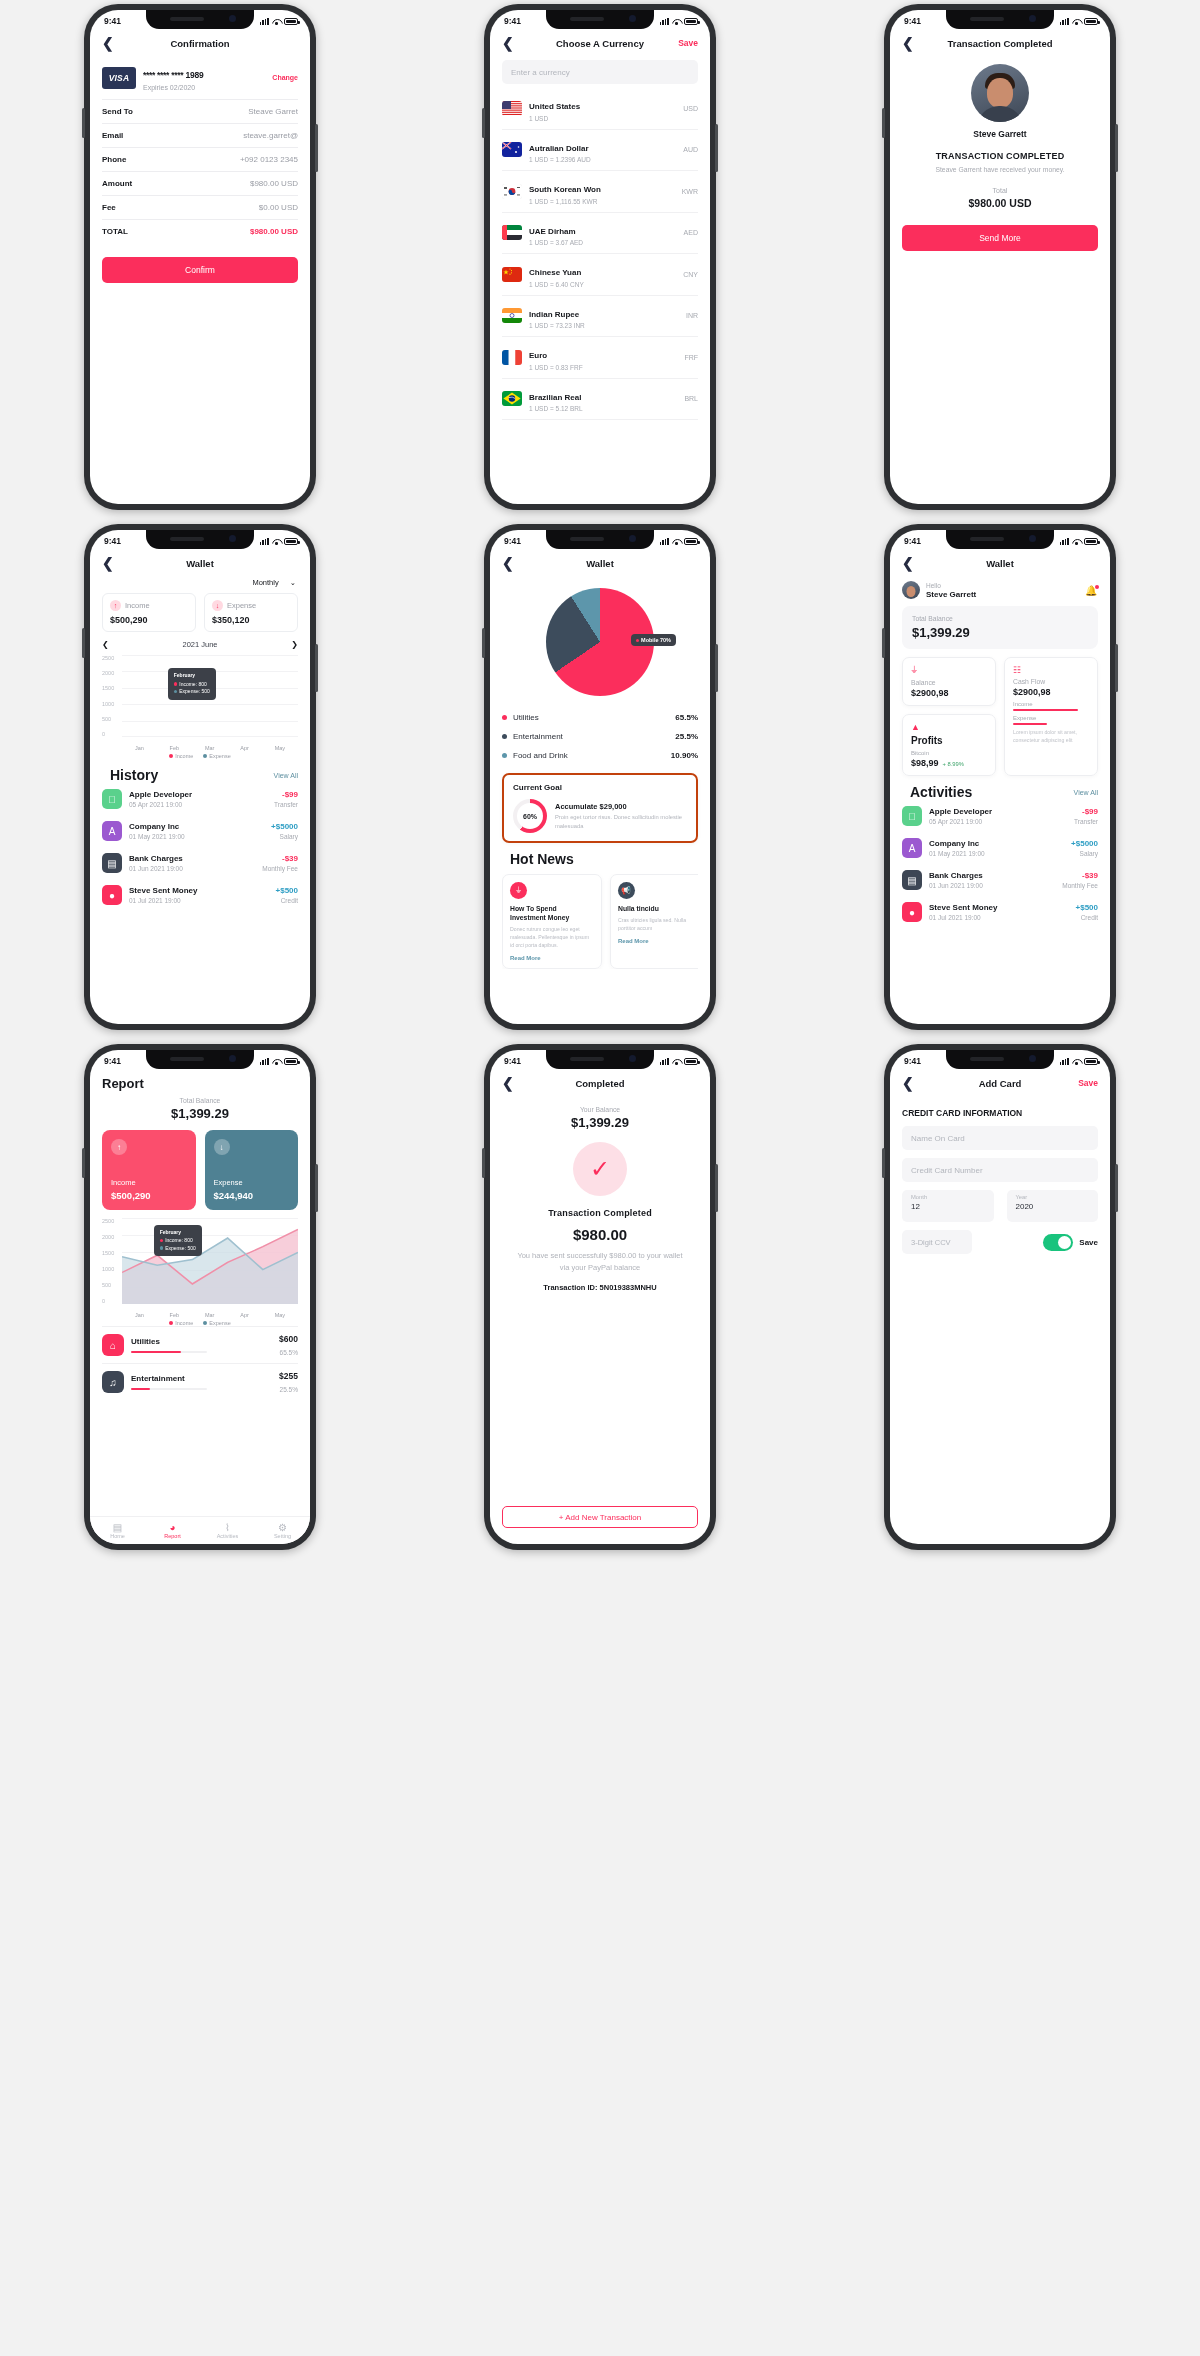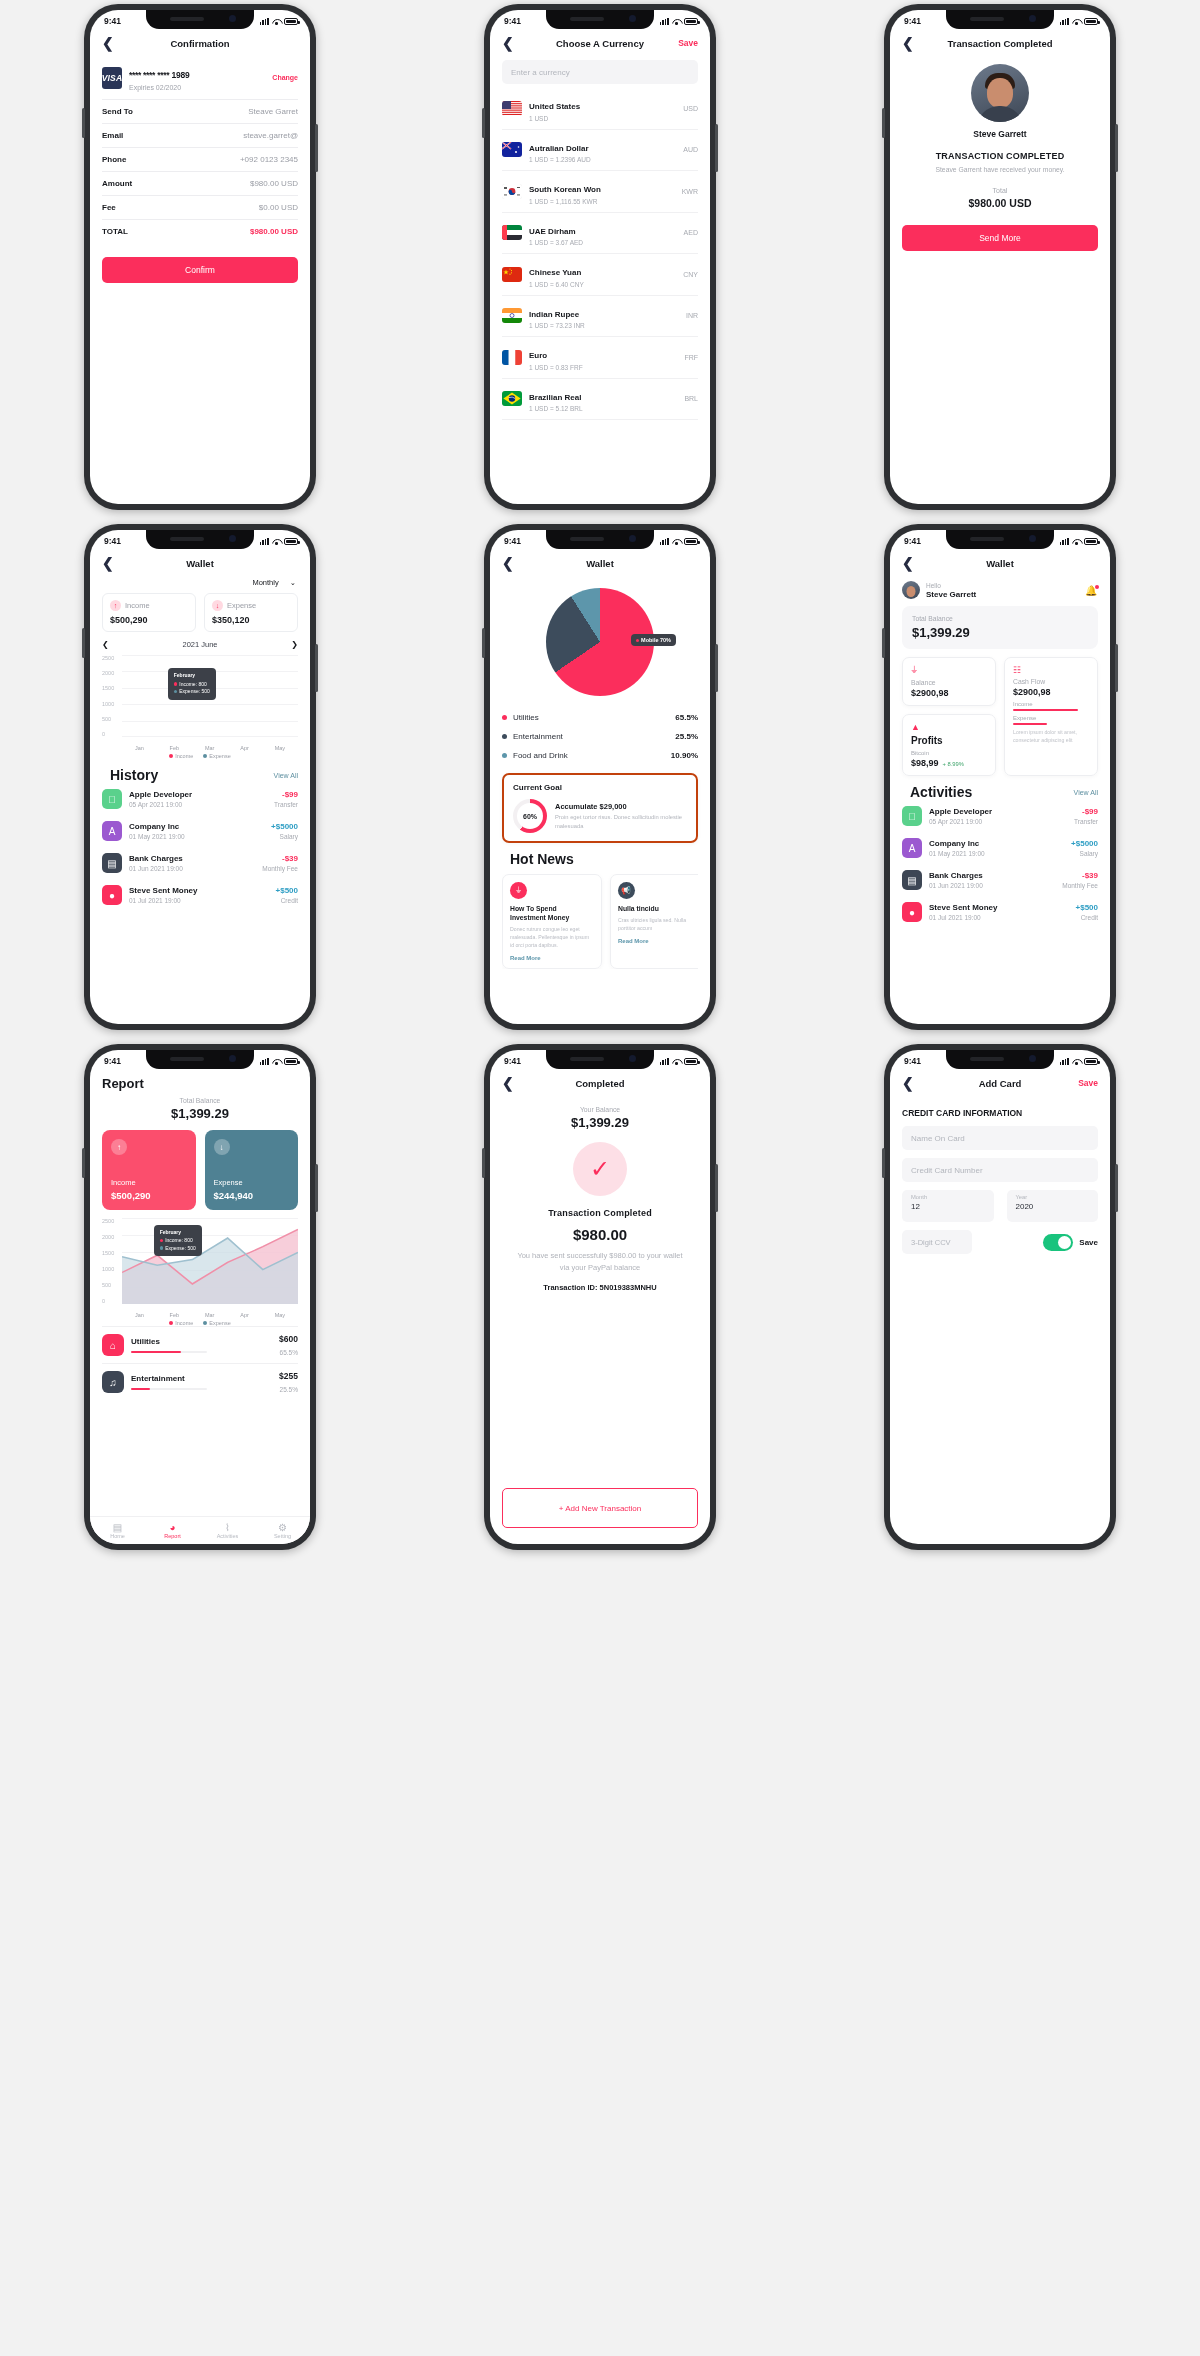--- a/index.html
+++ b/index.html
@@ -73,21 +73,21 @@
   .nav{ display:flex; align-items:center; padding:4px 12px 8px; position:relative;}
   .back{ font-size:14px; font-weight:bold; color:#262b41; line-height:1; cursor:pointer;}
   .nav-title{ position:absolute; left:0; right:0; text-align:center; font-size:9.5px;
     font-weight:bold; color:#16181d; pointer-events:none;}
   .nav-act{ margin-left:auto; font-size:8.5px; font-weight:bold; color:#fb2e5c; z-index:2;}
 
   .body{ padding:0 12px; }
 
   
   .card-row{ display:flex; align-items:center; gap:7px; padding:6px 0 8px;}
-  .visa{ width:20px; height:22px; background:#2a3557; border-radius:3px; color:#fff;
+  .visa{ width:34px; height:22px; background:#2a3557; border-radius:3px; color:#fff;
     font-size:8.5px; font-weight:bold; font-style:italic; display:flex; align-items:center;
     justify-content:center; letter-spacing:.2px;}
   .cnum{ font-size:8.5px; font-weight:bold; color:#16181d;}
   .cnum span{ font-weight:bold; letter-spacing:-.3px; }
   .cexp{ font-size:7px; color:#a0a3ab; margin-top:2px;}
   .chg{ margin-left:auto; font-size:7px; color:#fb2e5c; font-weight:bold;}
   .lrow{ display:flex; justify-content:space-between; align-items:center;
     padding:7px 0; border-top:1px solid #ededf0; font-size:8px;}
   .lrow .k{ color:#16181d; font-weight:bold;}
   .lrow .v{ color:#9a9da5;}
@@ -261,21 +261,21 @@
   .tab .ti{ font-size:10px; display:block; line-height:1.1;}
 
   
   .chk{ width:54px;height:54px;border-radius:50%;background:#fddfe6;margin:12px auto 0;
     display:flex;align-items:center;justify-content:center;}
   .chk span{ color:#fb2e5c; font-size:24px; line-height:1;}
   .big-amt{ text-align:center; font-size:15px; font-weight:bold; color:#16181d; margin-top:8px;}
   .desc{ text-align:center; font-size:7.5px; color:#b0b3ba; margin-top:7px; line-height:1.6;
     padding:0 10px;}
   .txid{ text-align:center; font-size:7.5px; font-weight:bold; color:#16181d; margin-top:9px;}
-  .btn-outline{ position:absolute; left:12px; right:12px; bottom:16px; height:40px;
+  .btn-outline{ position:absolute; left:12px; right:12px; bottom:16px; height:22px;
     border:1px solid #fb2e5c; border-radius:5px; color:#fb2e5c; font-size:8px;
     display:flex; align-items:center; justify-content:center;}
 
   
   .ff-title{ font-size:8.5px; font-weight:bold; color:#16181d; margin:10px 0 8px;}
   .field{ height:24px; background:#f5f5f7; border-radius:5px; display:flex; align-items:center;
     padding:0 9px; font-size:8px; color:#b3b6bd; margin-bottom:8px;}
   .frow{ display:flex; gap:13px; margin-bottom:8px;}
   .fbox{ flex:1; height:32px; background:#f5f5f7; border-radius:5px; padding:4px 9px;}
   .fbox .fl{ font-size:5.8px; color:#b3b6bd;}

